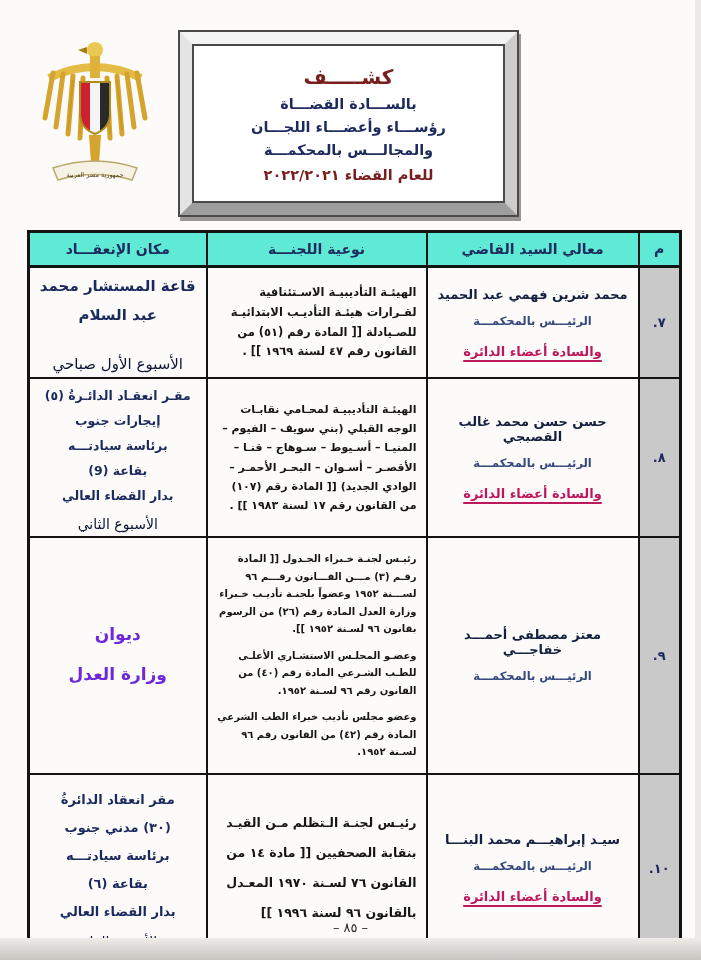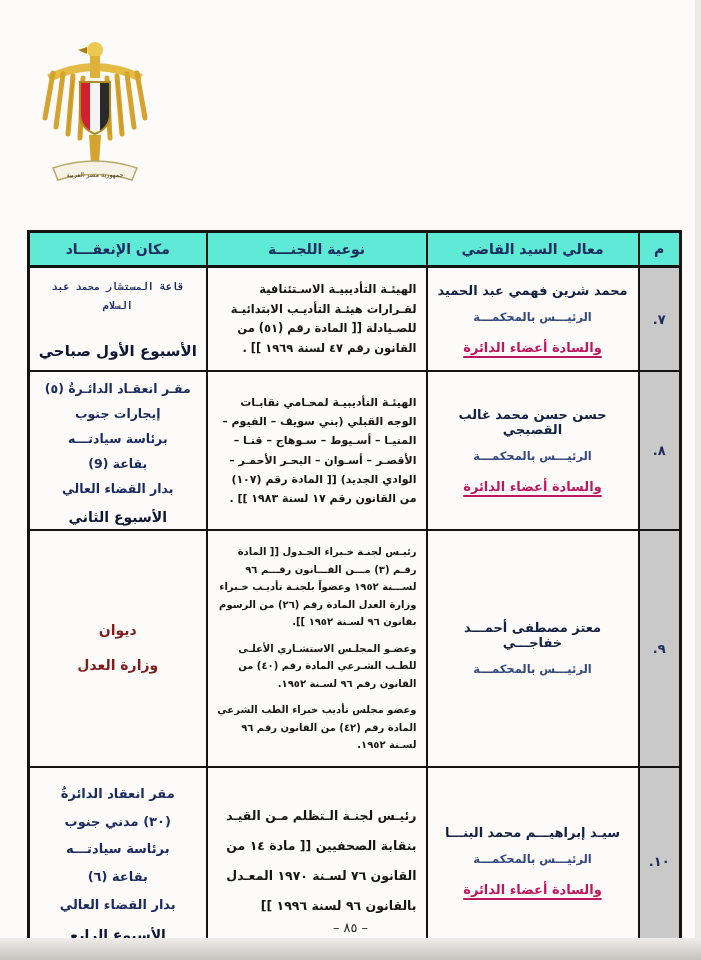--- a/index.html
+++ b/index.html
@@ -53,24 +53,24 @@
   td.committee{padding:3px 9px;color:#151515;font-weight:700;text-align:right;}
   tr.r7 td.committee{font-size:11.5px;line-height:1.7;}
   tr.r8 td.committee{font-size:11px;line-height:1.75;}
   tr.r9 td.committee{font-size:10px;line-height:1.75;}
   tr.r10 td.committee{font-size:12.5px;line-height:2.4;}
   .cpara{margin:9px 0;}
 
   td.loc{text-align:center;color:#1b2a5e;font-weight:700;padding:4px 6px;}
   .loc-line{font-size:12.5px;line-height:2.0;}
   tr.r10 .loc-line{font-size:13px;line-height:2.15;}
-  .loc-first{font-size:10px;line-height:1.9;font-family:Liberation Mono, monospace;}
-  .loc-bold{color:#0d1735;font-size:14px;font-weight:700;margin-top:8px;}
+  .loc-first{font-size:15px;line-height:1.9;}
+  .loc-bold{color:#0d1735;font-size:14px;font-weight:400;margin-top:8px;}
   tr.r7 .loc-bold{margin-top:26px;font-size:15px;}
-  .loc-big .loc-line{font-size:14px;line-height:1.4;margin:16px 0;color:#7f1d1d;}
+  .loc-big .loc-line{font-size:17px;line-height:1.4;margin:16px 0;color:#6d28d9;}
 
   
   .footer{position:absolute;bottom:25px;left:0;width:100%;text-align:center;
         color:#2a2a2a;font-size:13px;}
 </style>
 </head>
 <body>
 
 <div class="page">
   <div class="scan-right"></div>
@@ -108,20 +108,30 @@
         <rect x="57" y="52" width="10" height="56" fill="#f4f4f4"></rect>
         <rect x="67" y="52" width="10" height="56" fill="#2a2a2a"></rect>
       </g>
       <path d="M47 52 h30 v32 q0 14 -15 20 q-15 -6 -15 -20 z" fill="none" stroke="#b08c20" stroke-width="2"></path>
       <path d="M56 105 h12 l-2 28 h-8 z" fill="#d4a42e"></path>
       <path d="M20 138 q42 -14 84 0 l-5 12 q-37 -11 -74 0 z" fill="#f7f2e6" stroke="#b9a86a" stroke-width="1.5"></path>
       <text x="62" y="147" font-size="6.5" fill="#4a3c12" text-anchor="middle">جمهورية مصر العربية</text>
     </svg>
   </div>
 
+  <div class="frame">
+    <div class="frame-bevel"></div>
+    <div class="frame-inner">
+      <div class="t1">كشـــــف</div>
+      <div class="t2">بالســـادة القضـــاة</div>
+      <div class="t3">رؤســـاء وأعضـــاء اللجـــان</div>
+      <div class="t4">والمجالـــس بالمحكمـــة</div>
+      <div class="t5">للعام القضاء ٢٠٢٢/٢٠٢١</div>
+    </div>
+  </div>
 
   <div class="table-wrap">
     <table class="roster">
       <colgroup>
           <col class="c-num">
           <col class="c-judge">
           <col class="c-comm">
           <col class="c-loc">
         </colgroup>
       <thead>

